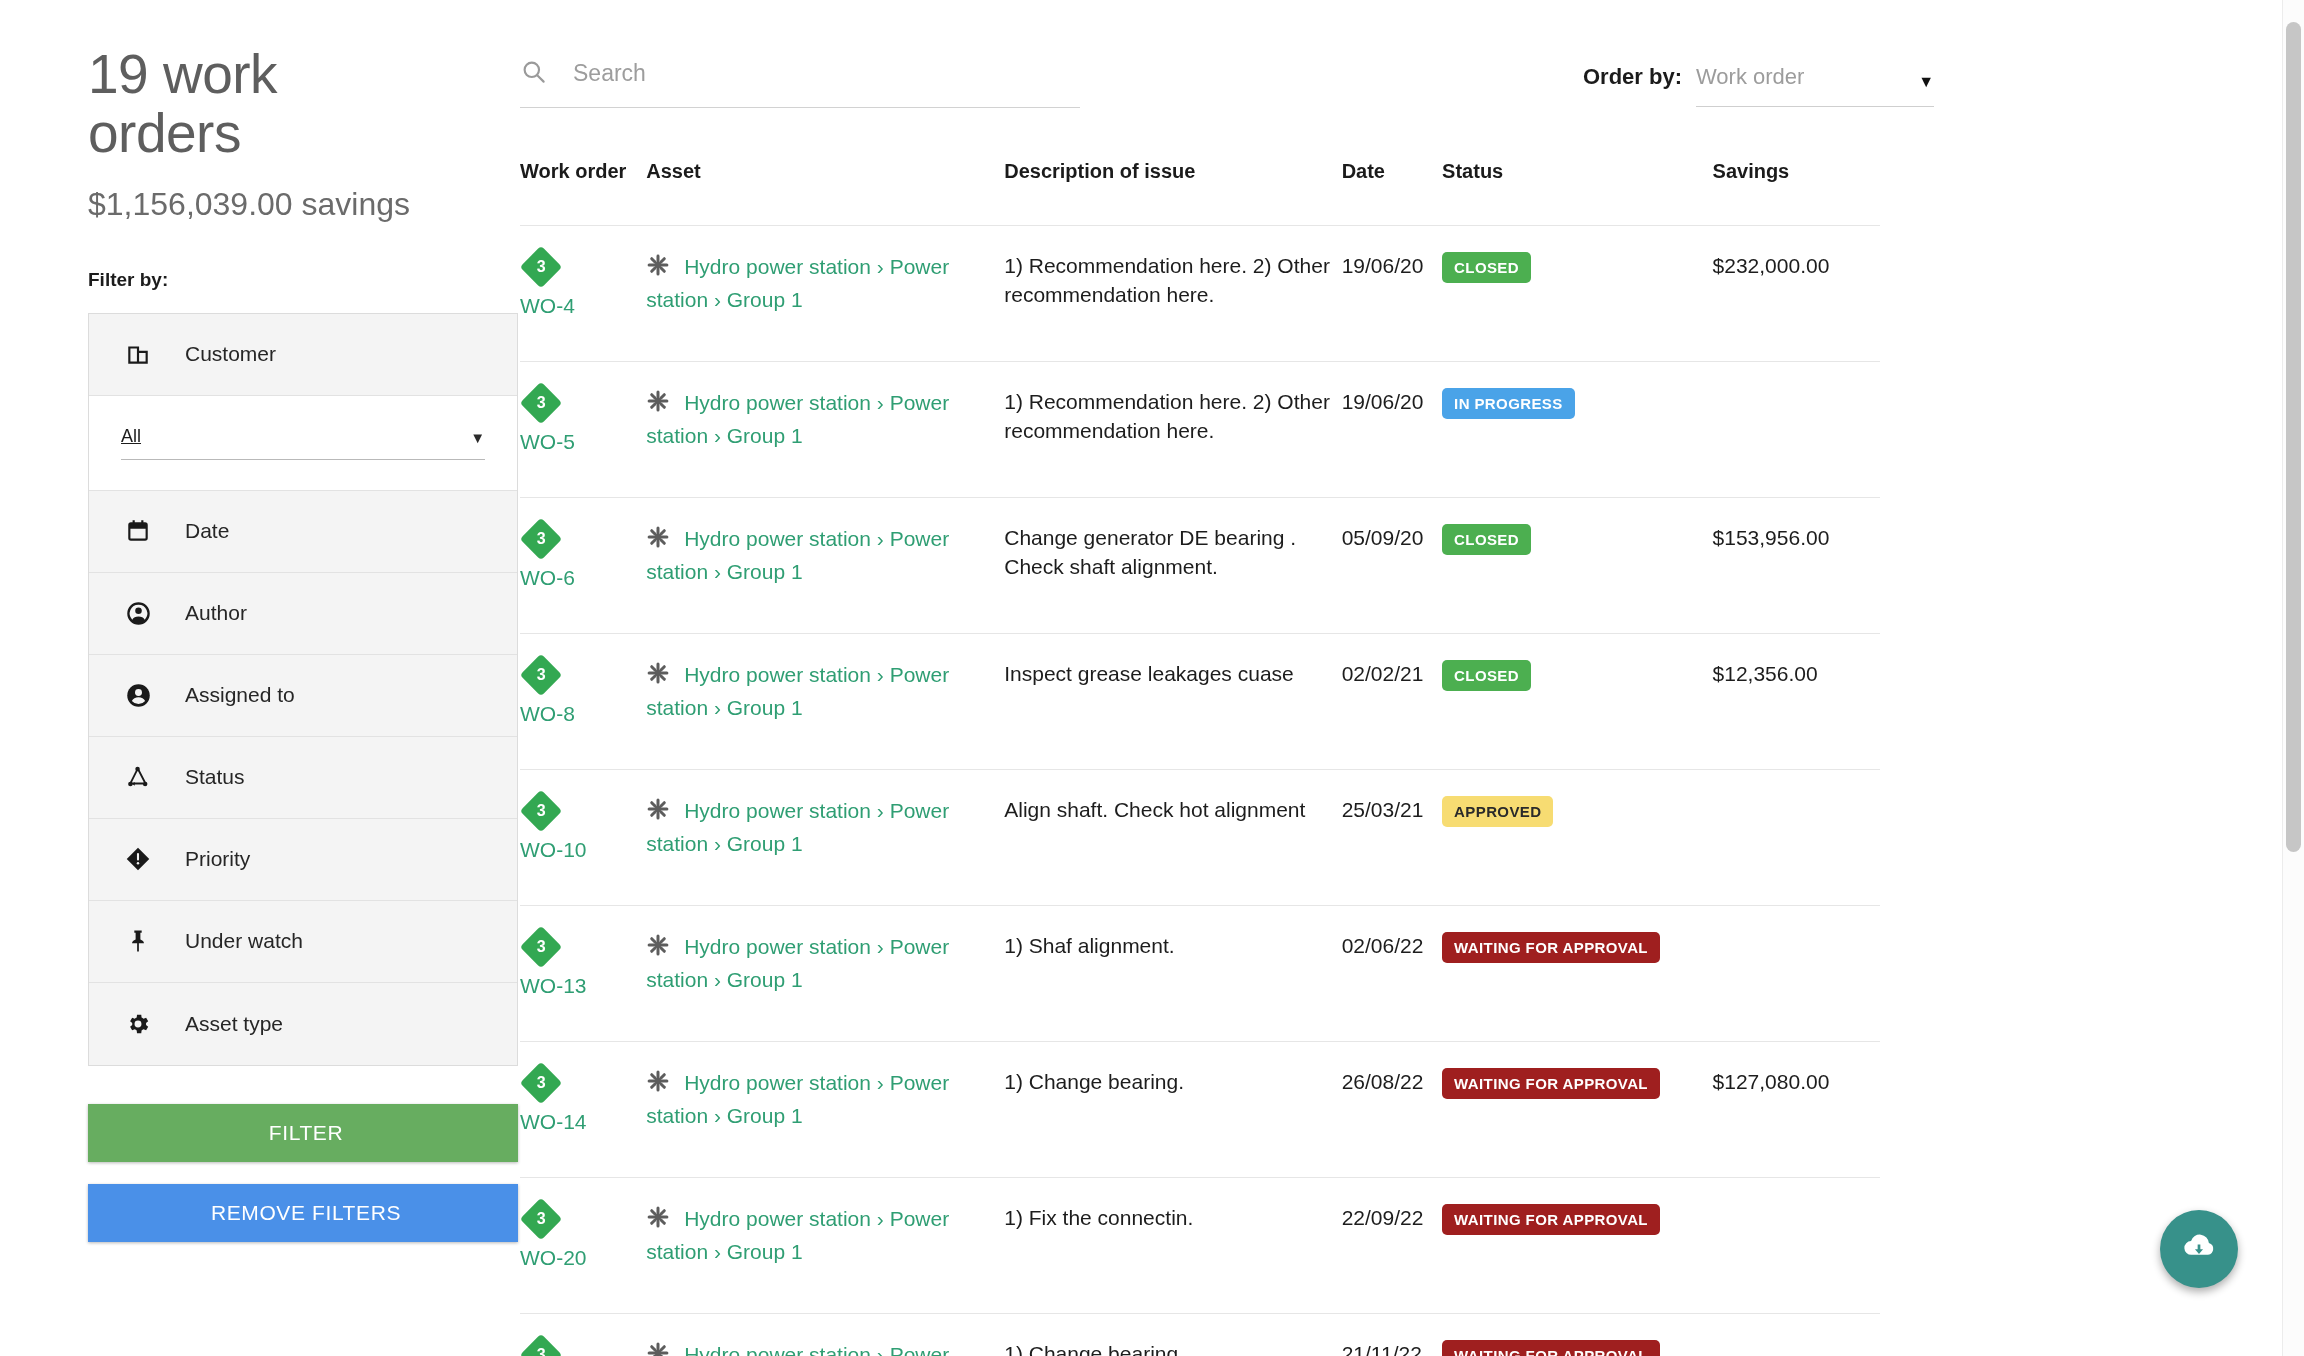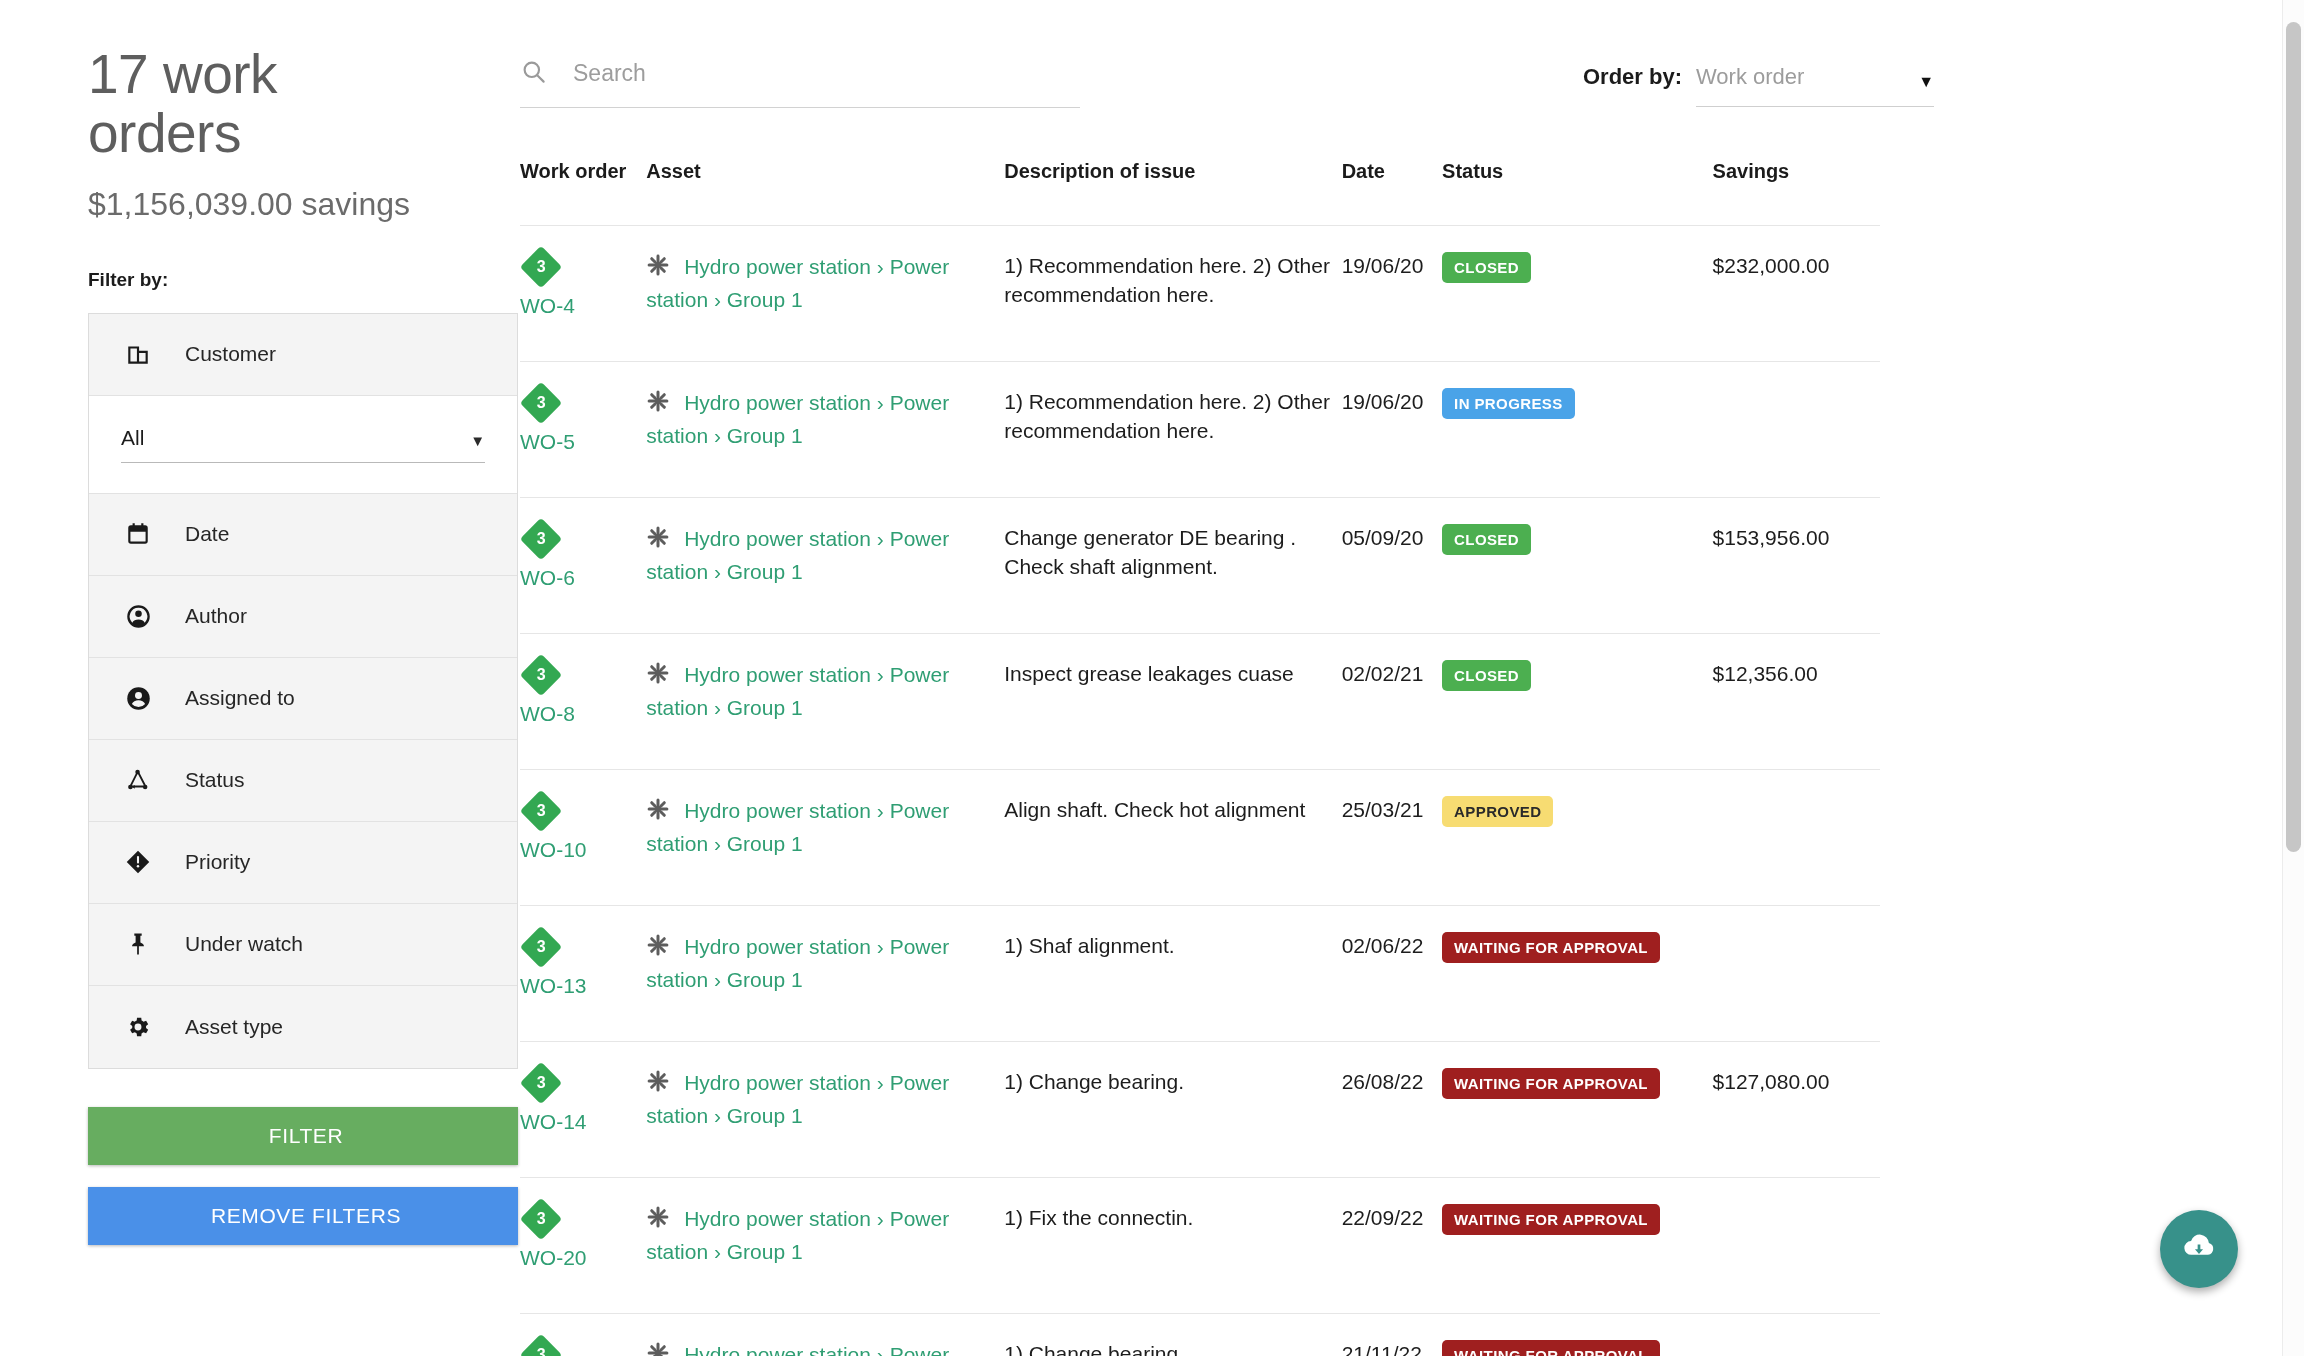--- a/index.html
+++ b/index.html
@@ -89,22 +89,23 @@
     border-bottom: 1px solid #e2e2e2;
   }
   .customer-select {
     display: flex;
     align-items: flex-end;
     justify-content: space-between;
     border-bottom: 1px solid #b9b9b9;
     padding-bottom: 12px;
   }
   .customer-select .sel-value {
-    font-size: 21px;
+    font-size: 18px;
     color: #1c1c1c;
+    text-decoration: underline;
   }
   .customer-select .caret {
     font-size: 15px;
     color: #2b2b2b;
     line-height: 1;
     padding-bottom: 2px;
   }
 
   .btn {
     width: 430px;
@@ -312,21 +313,21 @@
     border-radius: 8px;
   }
 </style>
 </head>
 <body>
 
 <div class="page">
 
   <aside class="sidebar">
 
-    <h1 class="page-title">17 work orders</h1>
+    <h1 class="page-title">19 work orders</h1>
     <div class="savings-line">$1,156,039.00 savings</div>
 
     <div class="filter-by-label">Filter by:</div>
 
     <div class="filter-card">
 
       <div class="filter-row">
         <span class="ficon">
           <svg width="26" height="26" viewBox="0 0 24 24" fill="currentColor">
             <path d="M3 21V5h10v4h8v12H3zm2-2h6V7H5v12zm8 0h6v-8h-6v8z"></path>

